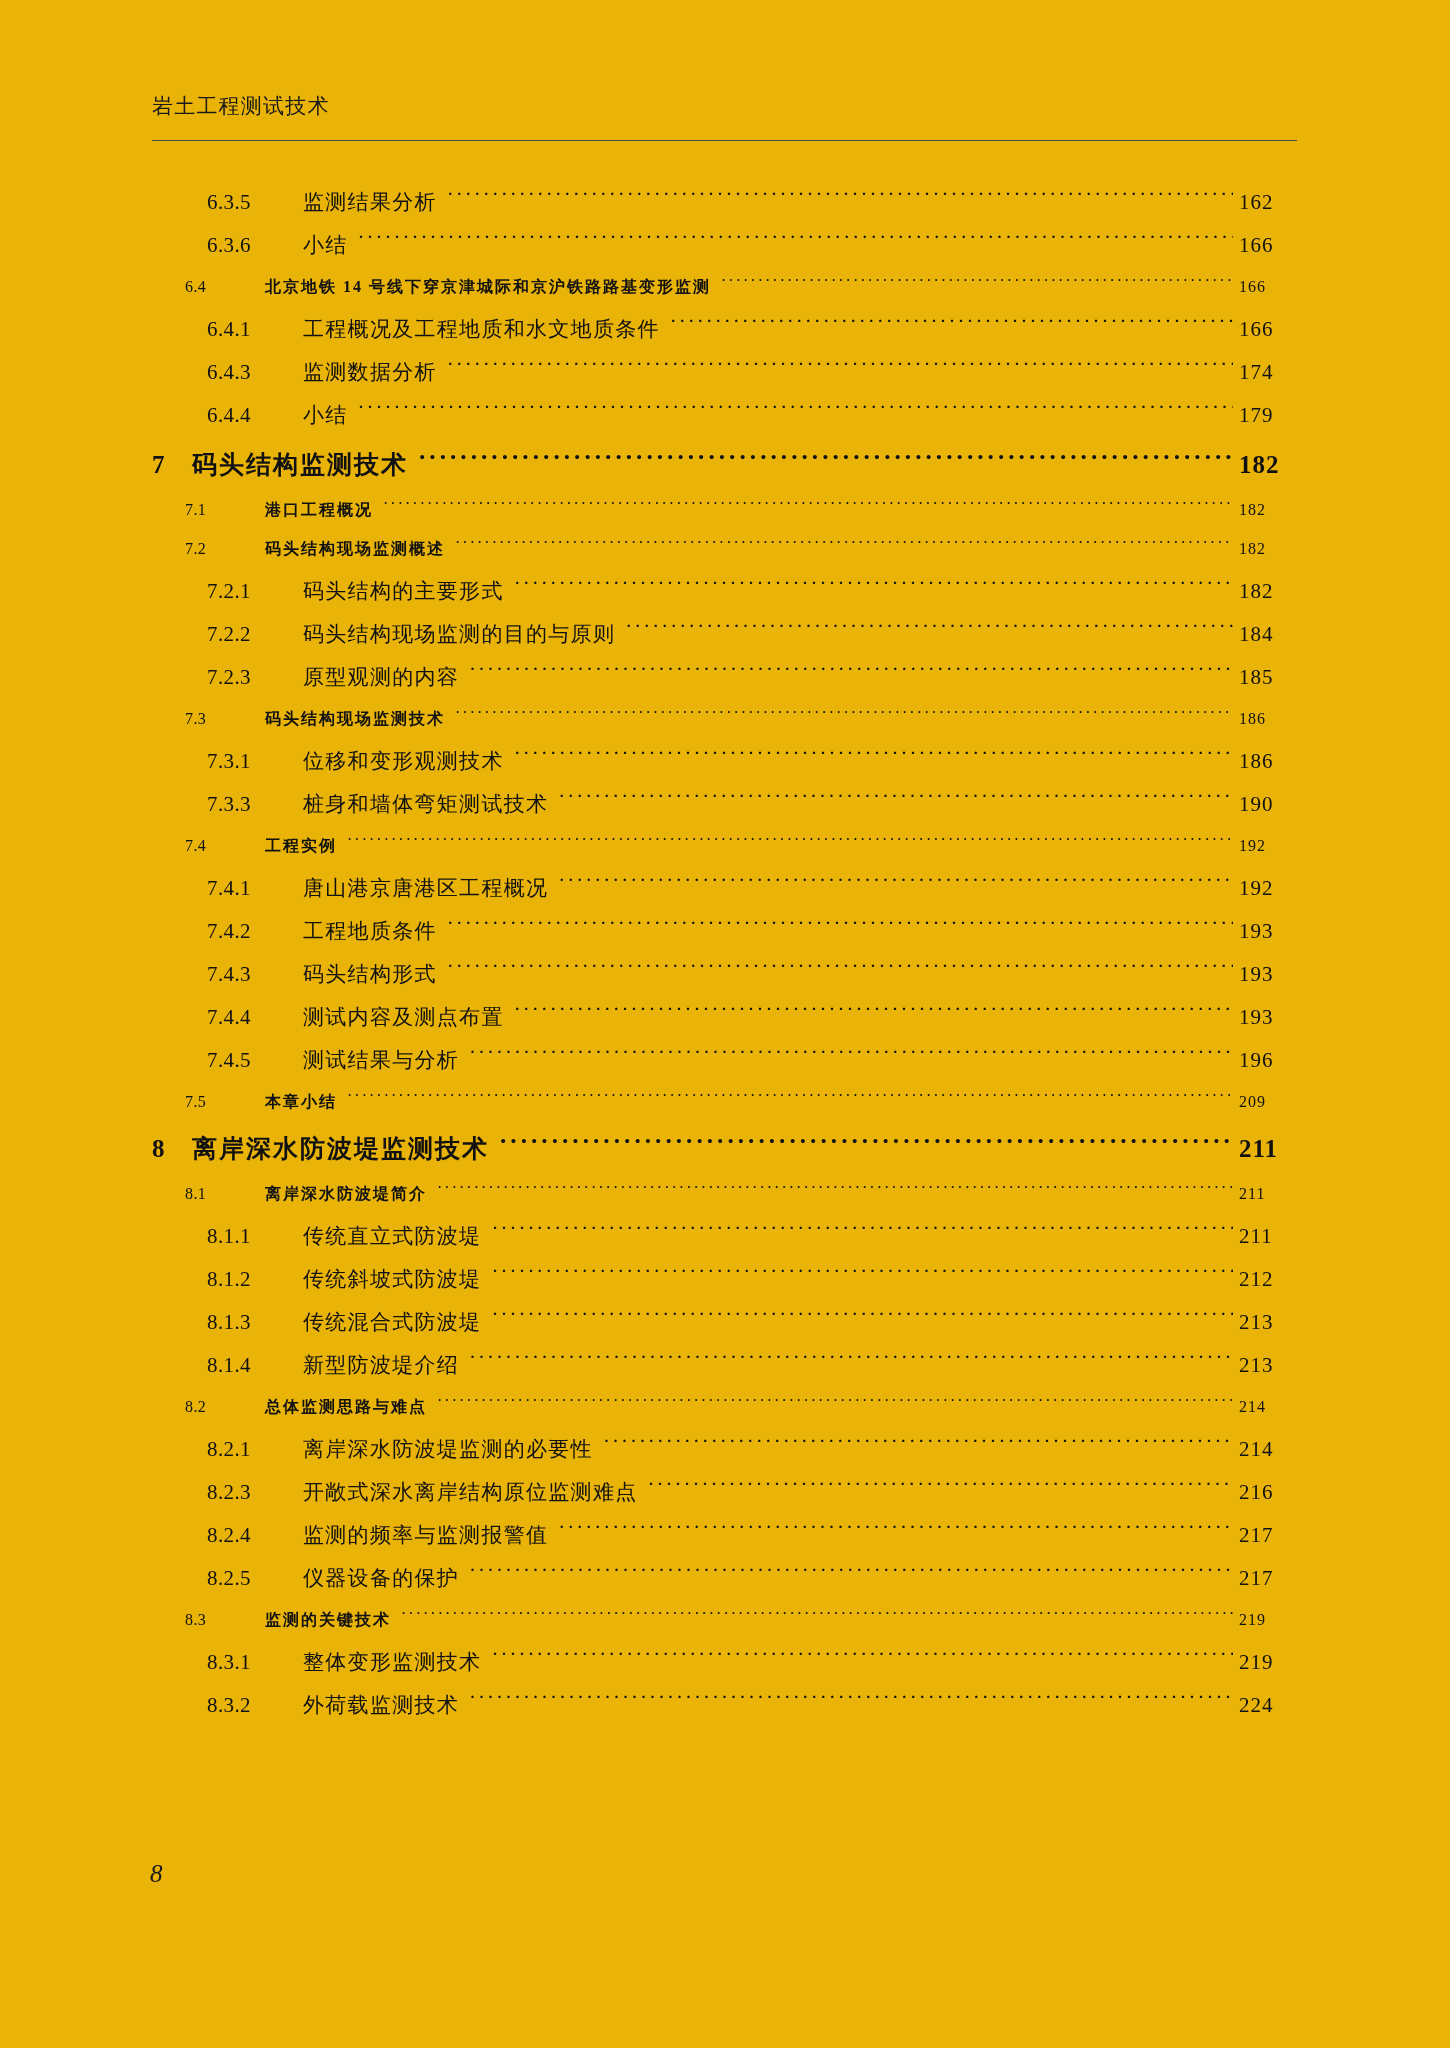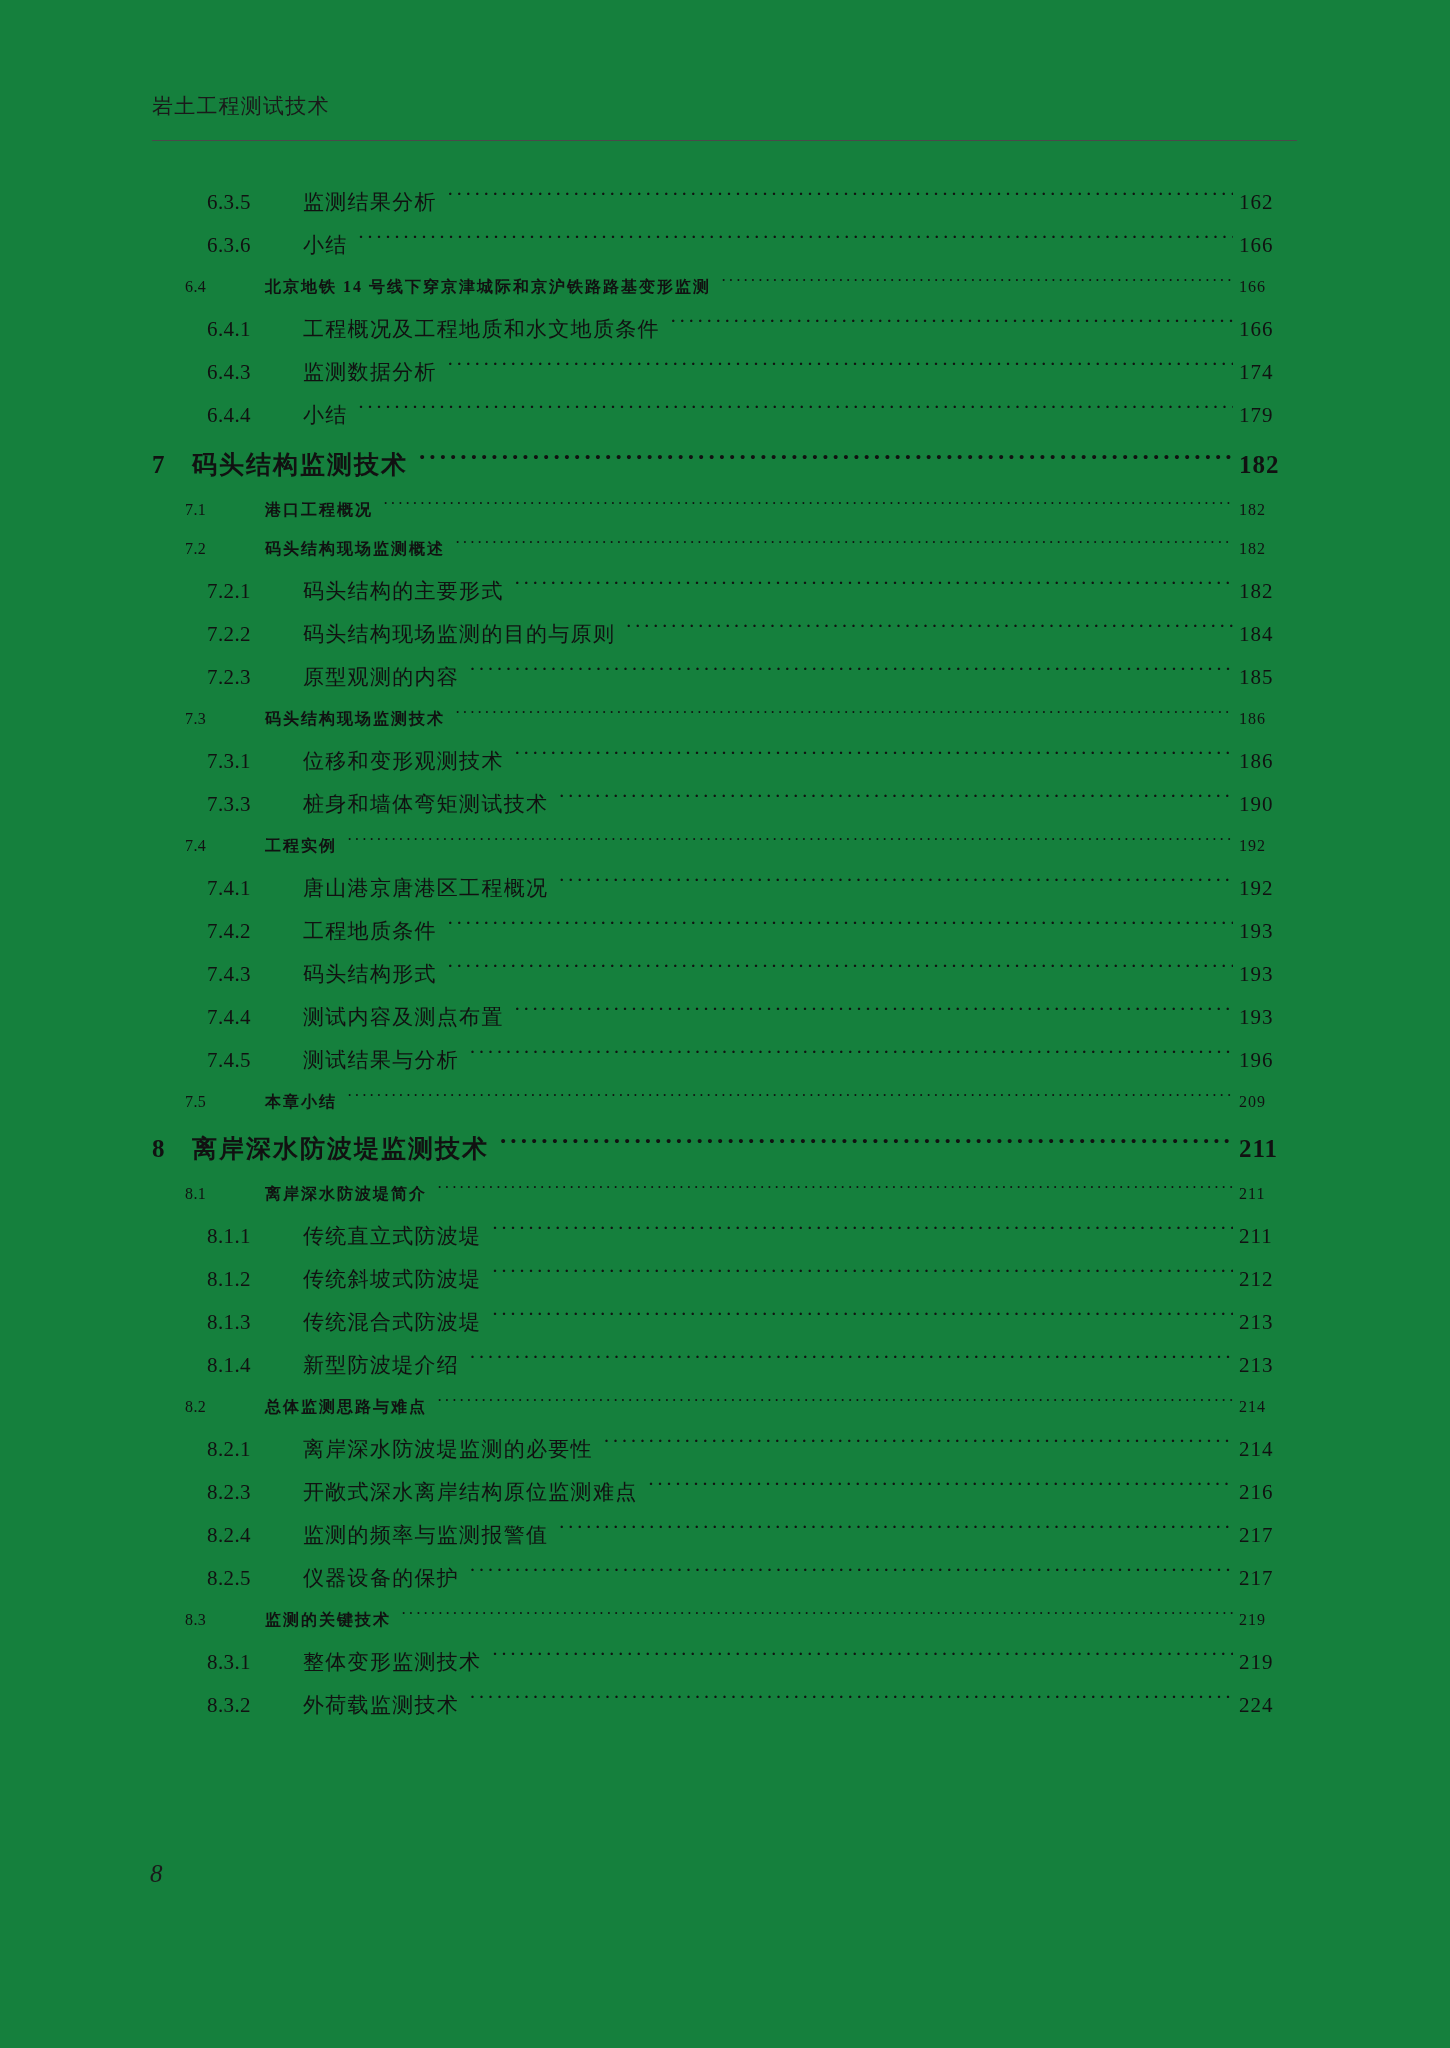--- a/index.html
+++ b/index.html
@@ -4,21 +4,21 @@
 <style>
   html, body {
     margin: 0;
     padding: 0;
     background: #ffffff;
   }
   .page {
     position: relative;
     width: 1450px;
     height: 2048px;
-    background: #15803d;
+    background: #eab308;
     font-family: "Liberation Serif", "DejaVu Serif", serif;
     color: #111111;
     overflow: hidden;
     box-sizing: border-box;
   }
 
   
   .running-head {
     position: absolute;
     left: 152px;

